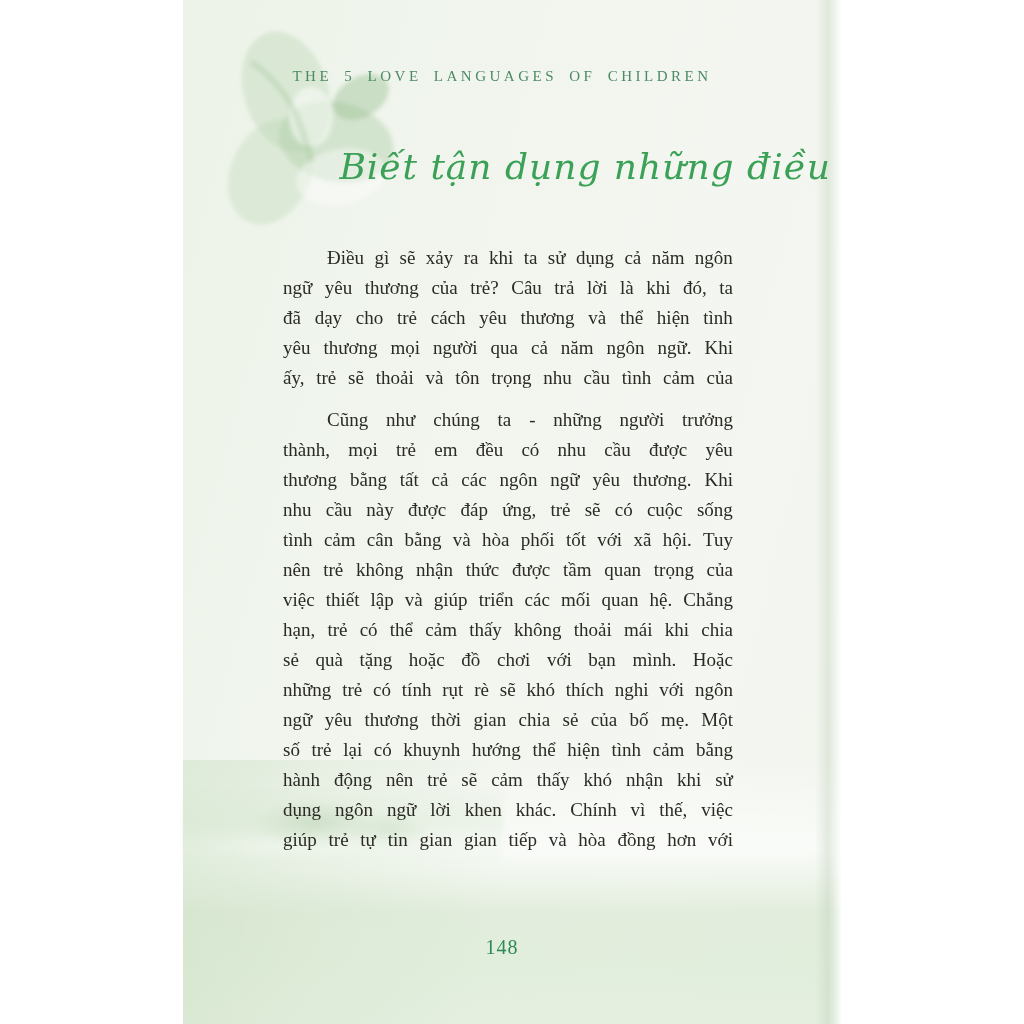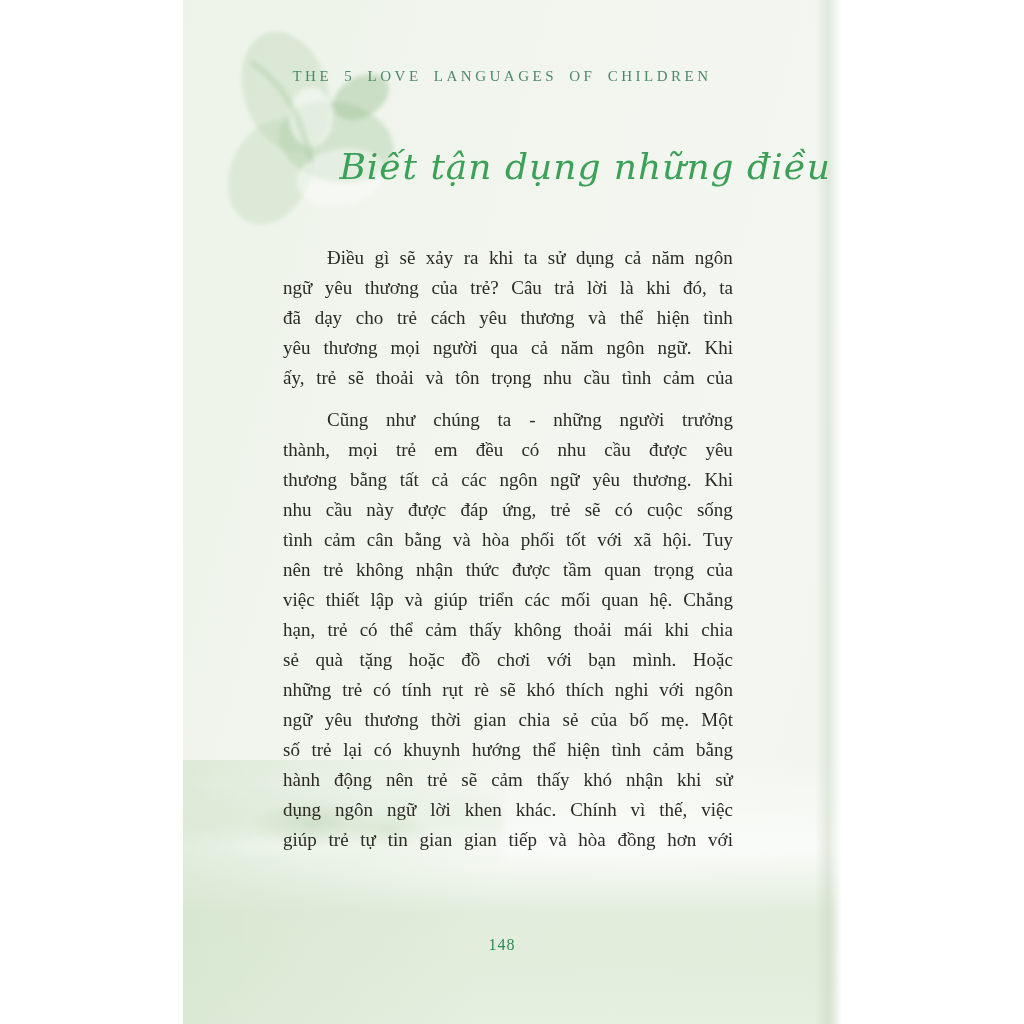--- a/index.html
+++ b/index.html
@@ -53,21 +53,21 @@
     position:absolute;left:100px;top:243px;width:450px;
     font-size:19px;color:#2b2a24;
   }
   .para{margin:0 0 12px 0;}
   .line{height:30px;line-height:30px;white-space:nowrap;}
   .line.j{display:flex;justify-content:space-between;}
   .line.indent{padding-left:44px;align-items:center;}
   .line.last{text-align:left;}
   .pageno{
     position:absolute;left:0;right:20px;top:936px;text-align:center;
-    font-size:16px;color:#2e8a55;letter-spacing:1px;
+    font-size:20px;color:#2e8a55;letter-spacing:1px;
   }
 </style>
 </head>
 <body>
 
 <div class="page">
 
   <div class="floral">
     <svg width="240" height="230" viewBox="0 0 240 230">
       <ellipse cx="95" cy="70" rx="42" ry="62" fill="#a9cba0" opacity="0.35" transform="rotate(-18 95 70)"></ellipse>

